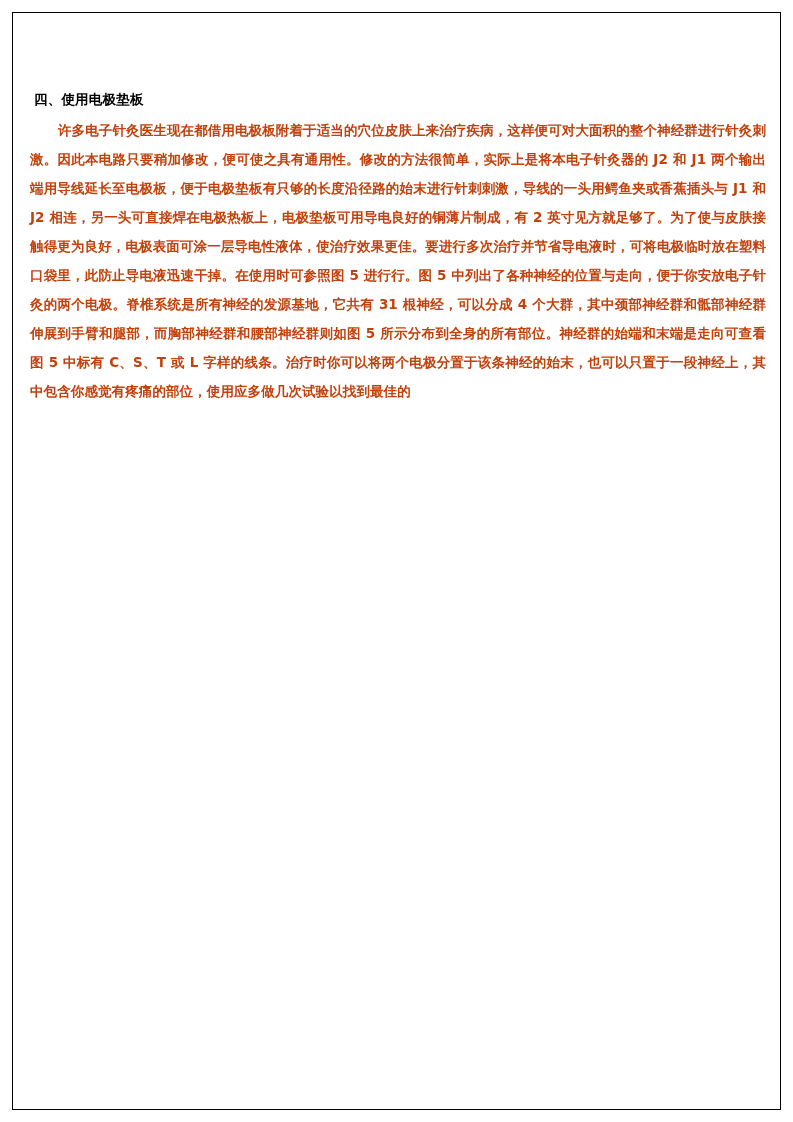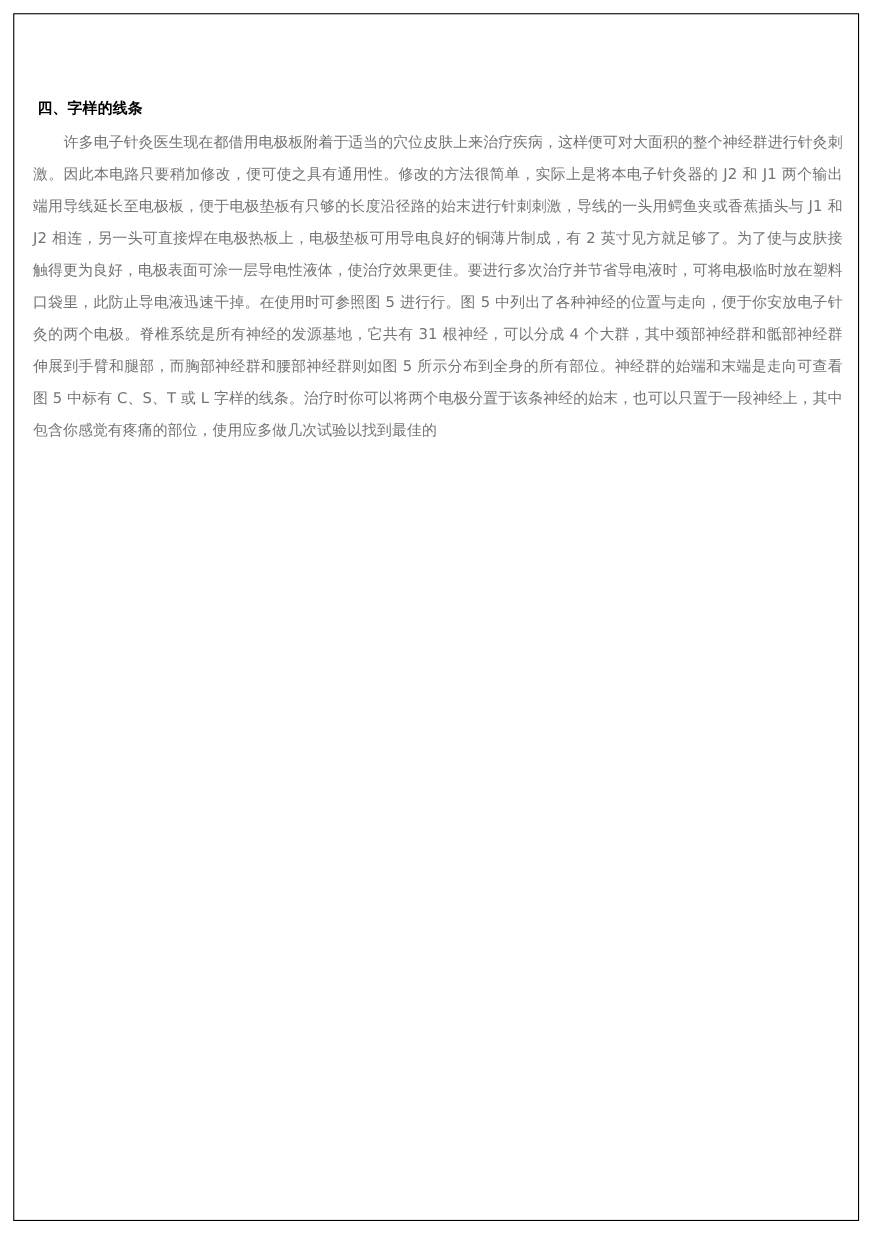--- a/index.html
+++ b/index.html
@@ -37,32 +37,33 @@
   .section-heading {
     font-size: 13.5px;
     font-weight: bold;
     color: #000000;
     line-height: 22px;
     margin: 0 0 6px 4px;
     letter-spacing: 0.2px;
   }
   .body-text {
     font-size: 13.5px;
-    color: #737373;
+    color: #c2410c;
     line-height: 29px;
     text-align: justify;
     text-justify: inter-character;
     text-indent: 28px;
     margin: 0;
     letter-spacing: 0.1px;
     word-break: break-all;
+    font-weight: bold;
   }
 </style>
 </head>
 <body>
 
 <div class="page">
   <div class="page-border"></div>
   <div class="content">
-    <h2 class="section-heading">四、字样的线条</h2>
+    <h2 class="section-heading">四、使用电极垫板</h2>
     <p class="body-text">许多电子针灸医生现在都借用电极板附着于适当的穴位皮肤上来治疗疾病，这样便可对大面积的整个神经群进行针灸刺激。因此本电路只要稍加修改，便可使之具有通用性。修改的方法很简单，实际上是将本电子针灸器的 J2 和 J1 两个输出端用导线延长至电极板，便于电极垫板有只够的长度沿径路的始末进行针刺刺激，导线的一头用鳄鱼夹或香蕉插头与 J1 和 J2 相连，另一头可直接焊在电极热板上，电极垫板可用导电良好的铜薄片制成，有 2 英寸见方就足够了。为了使与皮肤接触得更为良好，电极表面可涂一层导电性液体，使治疗效果更佳。要进行多次治疗并节省导电液时，可将电极临时放在塑料口袋里，此防止导电液迅速干掉。在使用时可参照图 5 进行行。图 5 中列出了各种神经的位置与走向，便于你安放电子针灸的两个电极。脊椎系统是所有神经的发源基地，它共有 31 根神经，可以分成 4 个大群，其中颈部神经群和骶部神经群伸展到手臂和腿部，而胸部神经群和腰部神经群则如图 5 所示分布到全身的所有部位。神经群的始端和末端是走向可查看图 5 中标有 C、S、T 或 L 字样的线条。治疗时你可以将两个电极分置于该条神经的始末，也可以只置于一段神经上，其中包含你感觉有疼痛的部位，使用应多做几次试验以找到最佳的</p>
   </div>
 </div>
 
 </body></html>

